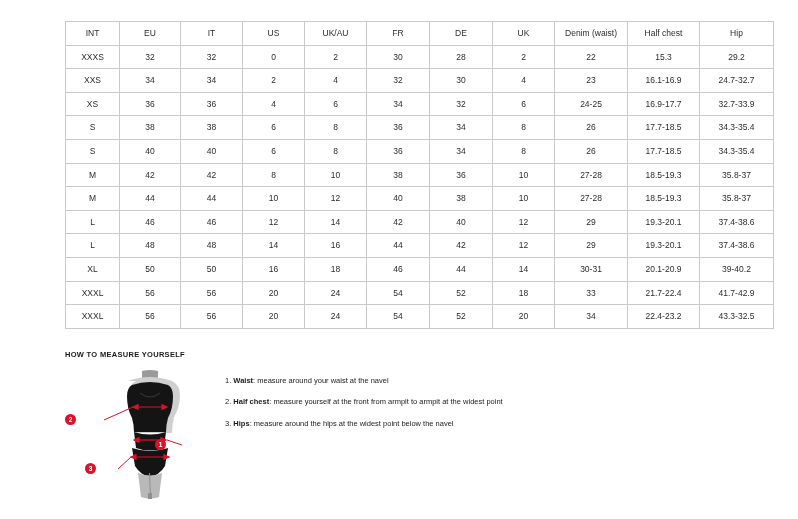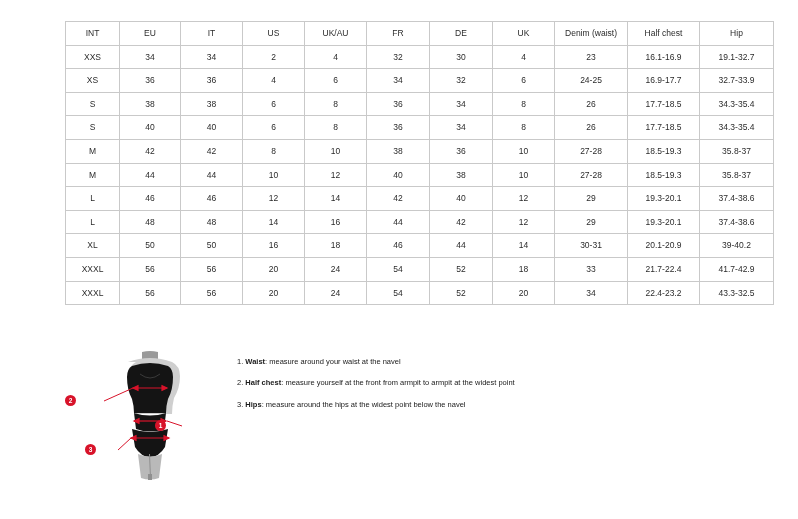--- a/index.html
+++ b/index.html
@@ -80,21 +80,21 @@
     display: flex;
     align-items: flex-start;
   }
   .figure-area {
     position: relative;
     width: 150px;
     height: 130px;
     flex: 0 0 150px;
   }
   .measure-list {
-    margin-left: 22px;
+    margin-left: 10px;
     padding-top: 8px;
   }
   .measure-item {
     font-size: 7.5px;
     color: #1a1a1a;
     margin-bottom: 13px;
     line-height: 1.1;
   }
   .measure-item b {
     font-weight: bold;
@@ -152,31 +152,44 @@
           <th>FR</th>
           <th>DE</th>
           <th>UK</th>
           <th>Denim (waist)</th>
           <th>Half chest</th>
           <th>Hip</th>
         </tr>
       </thead>
       <tbody>
         <tr>
+          <td>XXXS</td>
+          <td>32</td>
+          <td>32</td>
+          <td>0</td>
+          <td>2</td>
+          <td>30</td>
+          <td>28</td>
+          <td>2</td>
+          <td>22</td>
+          <td>15.3</td>
+          <td>29.2</td>
+        </tr>
+        <tr>
           <td>XXS</td>
           <td>34</td>
           <td>34</td>
           <td>2</td>
           <td>4</td>
           <td>32</td>
           <td>30</td>
           <td>4</td>
           <td>23</td>
           <td>16.1-16.9</td>
-          <td>19.1-32.7</td>
+          <td>24.7-32.7</td>
         </tr>
         <tr>
           <td>XS</td>
           <td>36</td>
           <td>36</td>
           <td>4</td>
           <td>6</td>
           <td>34</td>
           <td>32</td>
           <td>6</td>
@@ -299,20 +312,21 @@
           <td>20</td>
           <td>34</td>
           <td>22.4-23.2</td>
           <td>43.3-32.5</td>
         </tr>
       </tbody>
     </table>
   </div>
 
   <div class="measure-section">
+    <div class="measure-title">HOW TO MEASURE YOURSELF</div>
 
     <div class="measure-body">
 
       <div class="figure-area">
         <svg class="fig-svg" width="120" height="130" viewBox="0 0 120 130">
 
           <path d="M52 2 q8 -2 16 0 l0 9 q-8 4 -16 0 z" fill="#9a9a9a"></path>
           <path d="M38 12 q22 -8 44 0 q8 4 8 14 q0 12 -6 22 q-2 8 -2 16 l-36 0 q0 -8 -2 -16 q-6 -10 -6 -22 q0 -10 8 -14 z" fill="#cfcfcf"></path>
 
           <path d="M42 16 q18 -6 36 0 q5 3 5 11 q0 13 -5 22 q-2 7 -2 14 l-32 0 q0 -7 -2 -14 q-5 -9 -5 -22 q0 -8 5 -11 z" fill="#141414"></path>

